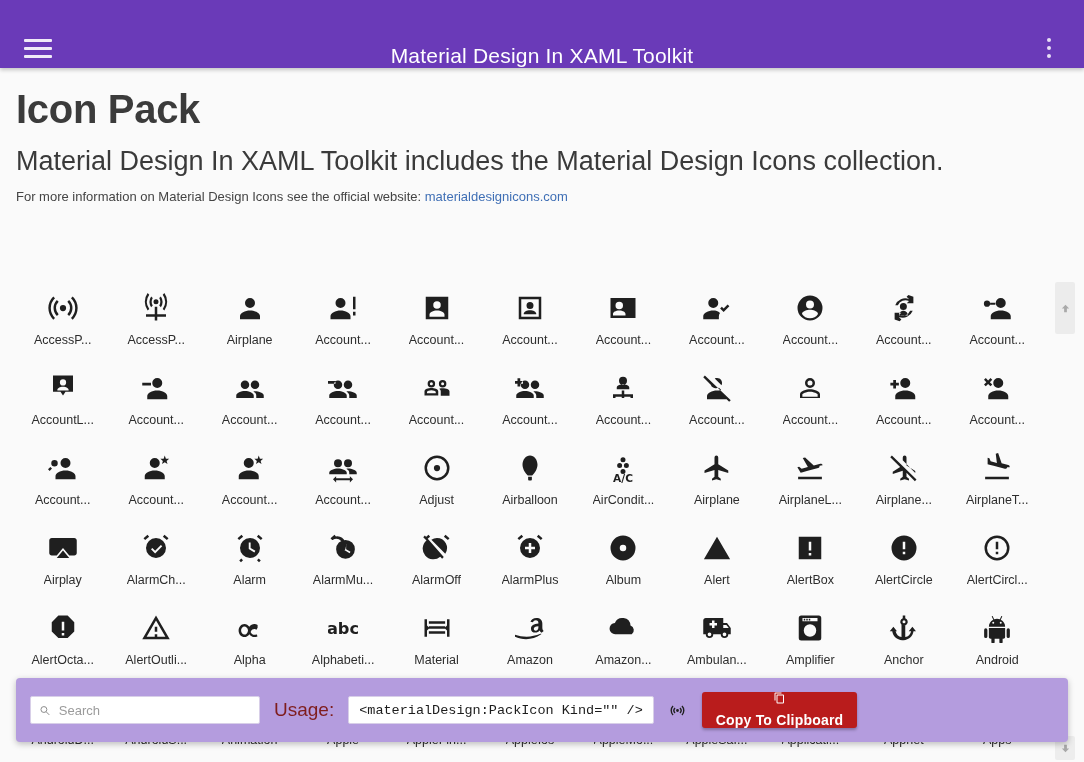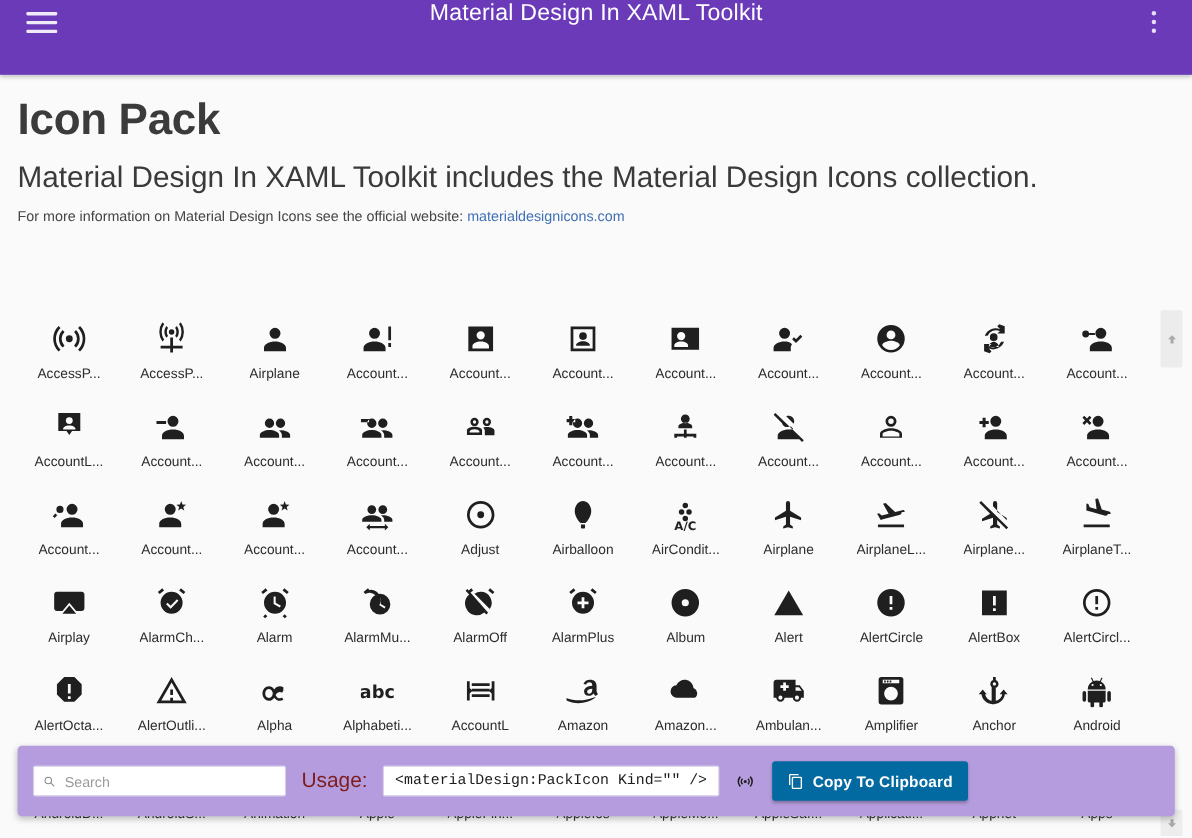--- a/index.html
+++ b/index.html
@@ -13,21 +13,21 @@
     position: relative;
     width: 1084px; height: 762px;
     background: #FAFAFA;
     display: flex; flex-direction: column;
   }
 
   
   .appbar {
     height: 68px; flex: 0 0 68px;
     background: #6A3AB8;
-    display: flex; align-items: flex-start;
+    display: flex; align-items: flex-end;
     padding: 0 18px;
     position: relative;
     box-shadow: 0 2px 4px rgba(0,0,0,.22);
     z-index: 5;
   }
   .hamburger {
     width: 40px; height: 40px;
     display: flex; flex-direction: column;
     justify-content: center; align-items: center;
     gap: 5px; cursor: pointer; flex: 0 0 40px;
@@ -176,30 +176,31 @@
     display: flex; align-items: center;
     padding: 0 10px;
     font-family: "Liberation Mono", monospace;
     font-size: 13.5px; color: #1c1c1c;
     white-space: nowrap;
   }
   .mini-icon { width: 20px; display:flex; align-items:center; justify-content:center; }
   .mini-icon svg { width: 17px; height: 17px; fill: #1f1f1f; }
   .copy-btn {
     height: 36px;
-    background: #0369a1;
+    background: #b91c1c;
     color: #fff;
     border: none; border-radius: 3px;
     padding: 0 14px;
     display: flex; align-items: center; gap: 8px;
     font-size: 14px; font-weight: 700;
     font-family: "Liberation Sans", sans-serif;
     cursor: pointer;
     box-shadow: 0 2px 3px rgba(0,0,0,.28);
     letter-spacing: .2px;
+    flex-direction: column;
   }
   .copy-btn svg { width: 15px; height: 15px; fill: #fff; }
 </style>
 </head>
 <body>
 
 <div id="app">
 
   <div class="appbar">
     <div class="hamburger">
@@ -549,36 +550,36 @@
             <div class="glyph">
               <svg viewBox="0 0 24 24">
                 <path d="M12 3 1.5 21h21L12 3zm1 13h-2v2h2v-2zm0-6h-2v5h2v-5z"></path>
               </svg>
             </div>
             <div class="cap">Alert</div>
           </div>
           <div class="cell">
             <div class="glyph">
               <svg viewBox="0 0 24 24">
+                <path d="M3 3h18v18H3V3zm10 4h-2v7h2V7zm0 9h-2v2h2v-2z"></path>
+              </svg>
+            </div>
+            <div class="cap">AlertBox</div>
+          </div>
+          <div class="cell">
+            <div class="glyph">
+              <svg viewBox="0 0 24 24">
                 <path d="M12 2a10 10 0 1 0 0 20 10 10 0 0 0 0-20zm1 15h-2v-2h2v2zm0-4h-2V7h2v6z"></path>
               </svg>
             </div>
             <div class="cap">AlertCircle</div>
           </div>
           <div class="cell">
             <div class="glyph">
               <svg viewBox="0 0 24 24">
-                <path d="M3 3h18v18H3V3zm10 4h-2v7h2V7zm0 9h-2v2h2v-2z"></path>
-              </svg>
-            </div>
-            <div class="cap">AlertBox</div>
-          </div>
-          <div class="cell">
-            <div class="glyph">
-              <svg viewBox="0 0 24 24">
                 <path d="M12 2a10 10 0 1 0 0 20 10 10 0 0 0 0-20zm0 2a8 8 0 1 1 0 16 8 8 0 0 1 0-16zm1 11h-2v2h2v-2zm0-8h-2v6h2V7z"></path>
               </svg>
             </div>
             <div class="cap">AlertCircl...</div>
           </div>
           <div class="cell">
             <div class="glyph">
               <svg viewBox="0 0 24 24">
                 <path d="M8.3 2h7.4L21 7.3v7.4L15.7 20H8.3L3 14.7V7.3L8.3 2zM11 7v7h2V7h-2zm0 9v2h2v-2h-2z"></path>
               </svg>
@@ -608,21 +609,21 @@
               </svg>
             </div>
             <div class="cap">Alphabeti...</div>
           </div>
           <div class="cell">
             <div class="glyph">
               <svg viewBox="0 0 24 24">
                 <path d="M2 5h2v14H2V5zm18 0h2v14h-2V5zM5.5 6.5h13v2h-13v-2zm0 4h13v2h-13v-2zm0 4h13v2h-13v-2zM4 10l2 2-2 2v-4zm16 0v4l-2-2 2-2z"></path>
               </svg>
             </div>
-            <div class="cap">AccountL</div>
+            <div class="cap">Material</div>
           </div>
           <div class="cell">
             <div class="glyph">
               <svg viewBox="0 0 24 24">
                 <path d="M15.9 17.2c-3.5 2.7-8.6 4.1-13 4.1-6.2 0-11.7-2.3-15.9-6.1-.3-.3 0-.7.4-.5 4.6 2.7 10.2 4.3 16 4.3 3.9 0 8.3-.8 12.3-2.5.6-.2 1.1.4.2.7zM12 2.5c-2.6 0-4.5 1.3-5.3 3.3l2.3.4c.3-1 1.2-1.7 2.5-1.7 1.6 0 2.3.8 2.3 2.3v.5c-4 .4-6.6 1.8-6.6 4.6 0 2.2 1.6 3.5 3.8 3.5 1.7 0 2.9-.7 3.8-1.9.4.7 1 1.4 1.8 2l1.9-1.6c-.9-.9-1.2-1.5-1.2-3.2V7.4c0-3.2-2-4.9-5.3-4.9zm1.8 8.2c0 1.9-1 3-2.5 3-1 0-1.6-.6-1.6-1.6 0-1.4 1.3-2.2 4.1-2.4v1z" transform="scale(0.9) translate(7,2)"></path>
               </svg>
             </div>
             <div class="cap">Amazon</div>
           </div>
           <div class="cell">

